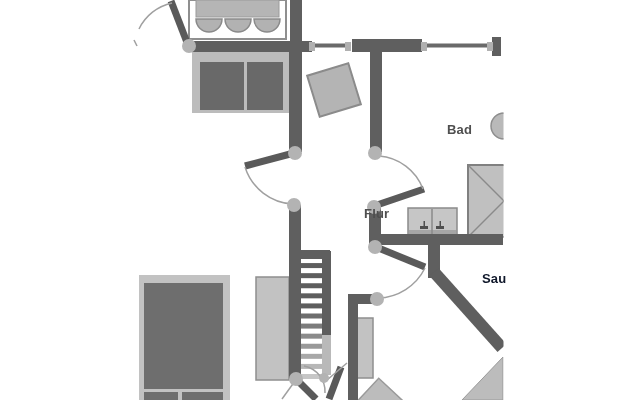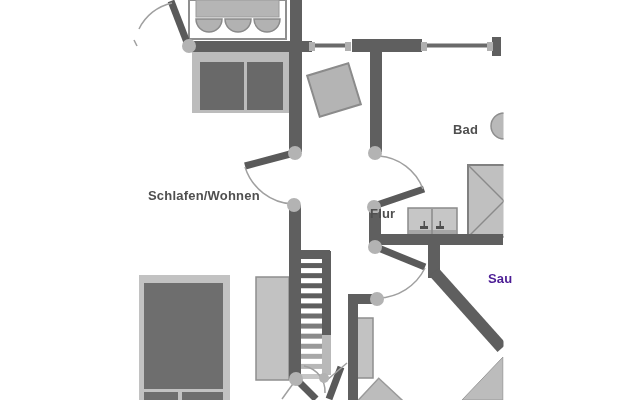--- a/index.html
+++ b/index.html
@@ -1,20 +1,20 @@
 <!DOCTYPE html>
 <html><head>
 <meta charset="utf-8">
 <style>
   html,body{margin:0;padding:0;background:#ffffff;}
   #stage{position:relative;width:640px;height:400px;background:#ffffff;overflow:hidden;
          font-family:"Liberation Sans", sans-serif;}
   #plan-svg{position:absolute;left:0;top:0;}
   .room-label{position:absolute;font-weight:bold;font-size:13px;color:#4f4f4f;
-              white-space:nowrap;letter-spacing:0.2px;line-height:13px;margin-left:6px;}
+              white-space:nowrap;letter-spacing:0.2px;line-height:13px;}
 </style>
 </head>
 <body>
 
 <div id="stage">
   <svg id="plan-svg" width="640" height="400" viewBox="0 0 640 400">
       <defs>
         <clipPath id="planClip">
           <rect x="0" y="0" width="503.5" height="400"></rect>
         </clipPath>
@@ -101,17 +101,16 @@
         <circle cx="295" cy="153" r="7" fill="#b3b3b3"></circle>
         <circle cx="294" cy="205" r="7" fill="#b3b3b3"></circle>
         <circle cx="375" cy="153" r="7" fill="#b3b3b3"></circle>
         <circle cx="374" cy="207" r="7" fill="#b3b3b3"></circle>
         <circle cx="375" cy="247" r="7" fill="#b3b3b3"></circle>
         <circle cx="377" cy="299" r="7" fill="#b3b3b3"></circle>
         <circle cx="296" cy="379" r="7" fill="#b3b3b3"></circle>
         <circle cx="324" cy="378" r="5" fill="#b3b3b3"></circle>
       </g>
     </svg>
-  <div class="room-label" style="left: 142px; top: 189px; color: rgb(79, 79, 79);">Schlafen/Wohnen</div>
   <div class="room-label" style="left: 324px; top: 207px; color: rgb(79, 79, 79); padding-left: 40px;">Flur</div>
   <div class="room-label" style="left: 447px; top: 123px; color: rgb(79, 79, 79);">Bad</div>
-  <div class="room-label" style="left: 482px; top: 272px; color: #4c1d95;">Sau</div>
+  <div class="room-label" style="left: 482px; top: 272px; color: #0f172a;">Sau</div>
 </div>
 
 </body></html>

